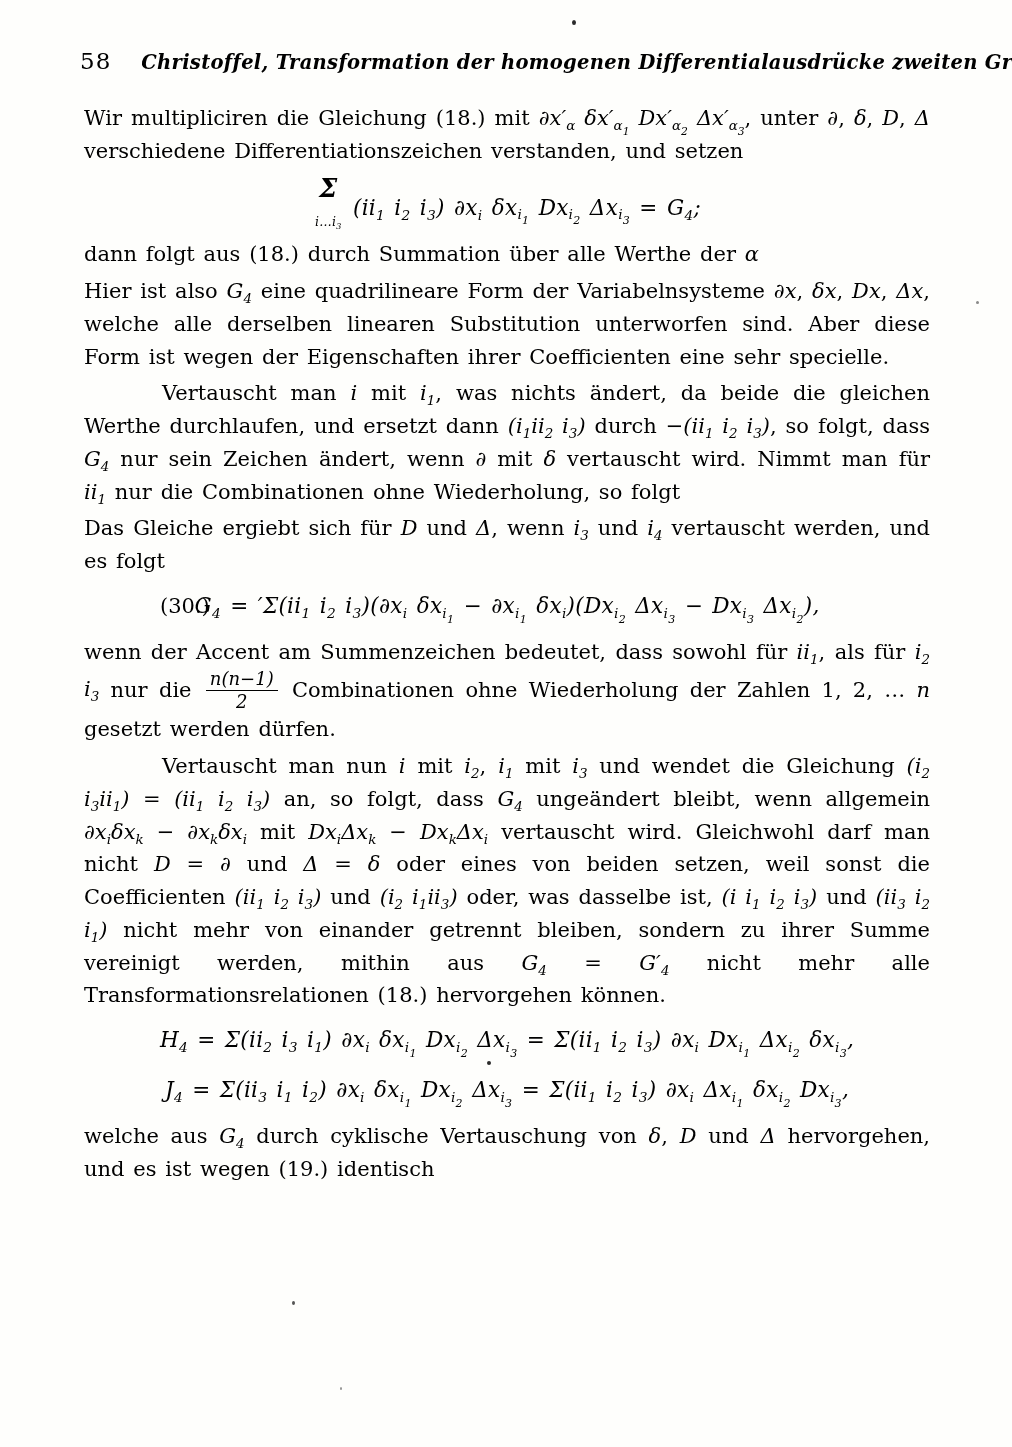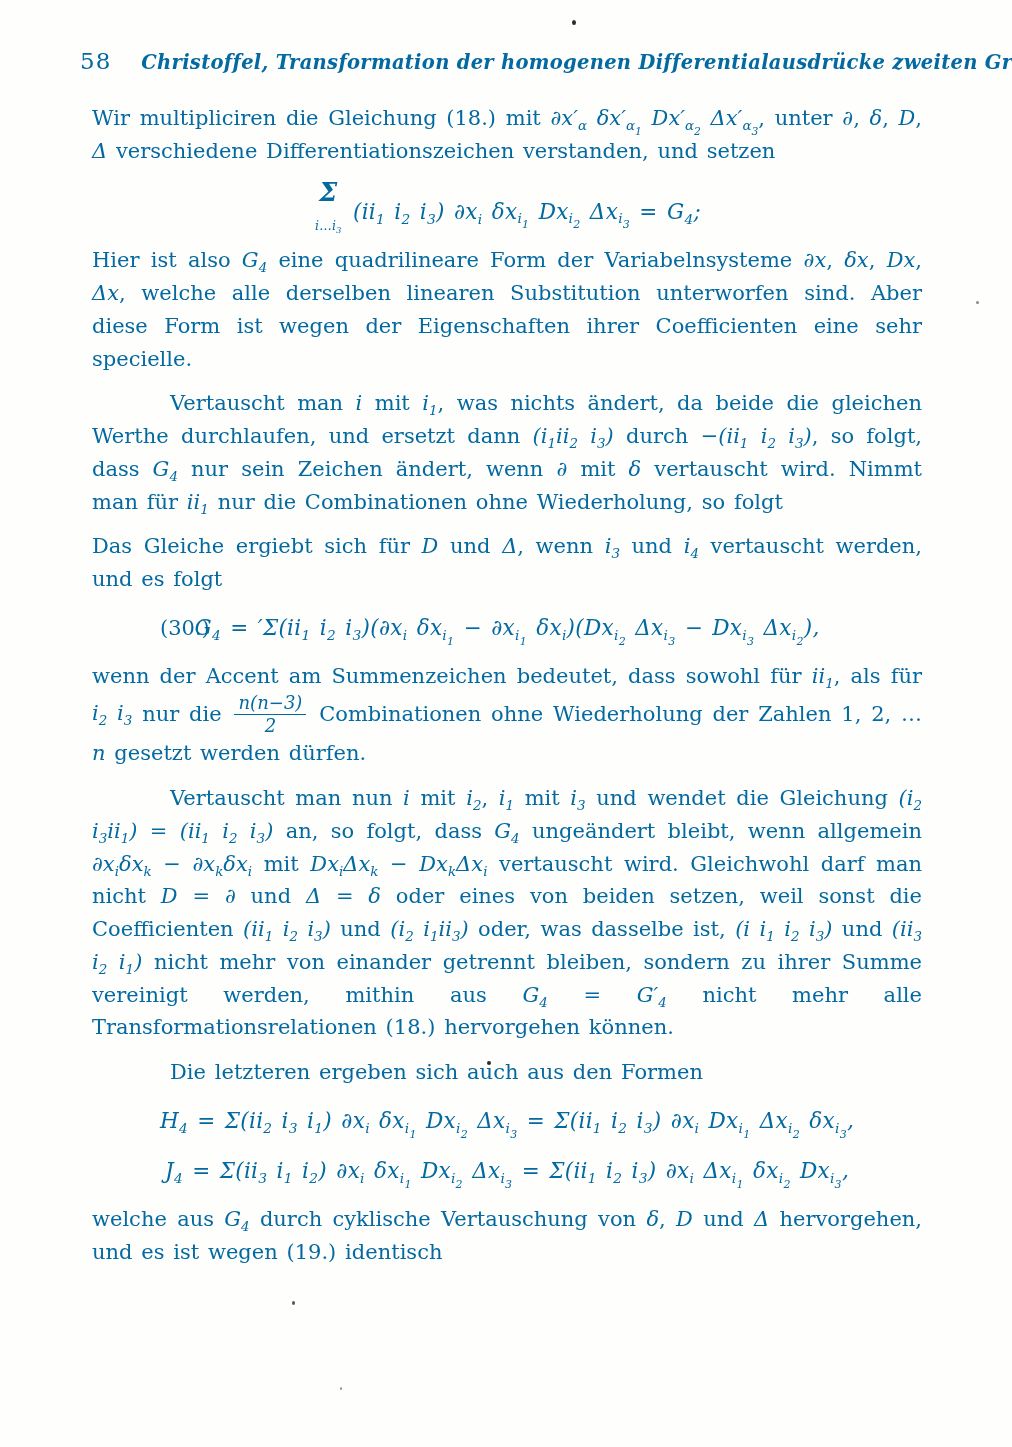--- a/index.html
+++ b/index.html
@@ -6,21 +6,21 @@
     margin: 0;
     padding: 0;
     background: #ffffff;
   }
   .page {
     position: relative;
     width: 1012px;
     height: 1447px;
     box-sizing: border-box;
     background: #fefefc;
-    color: #0369a1;
+    color: #000000;
     font-family: "DejaVu Serif", "Liberation Serif", serif;
     padding: 48px 78px 0 80px;
     overflow: hidden;
   }
   
   .running-header {
     display: flex;
     align-items: baseline;
     margin-bottom: 28px;
     white-space: nowrap;
@@ -36,21 +36,21 @@
     font-weight: 600;
     letter-spacing: 0.3px;
   }
   
   .content {
     font-size: 21px;
     line-height: 1.56;
     text-align: justify;
     word-spacing: 0.10em;
   }
-  .para { margin: 12px; }
+  .para { margin: 4px; }
   .para.indent { text-indent: 78px; }
   .m { font-style: italic; }
   sub {
     font-size: 64%;
     line-height: 0;
     vertical-align: -0.35em;
   }
   sub sub {
     font-size: 80%;
     vertical-align: -0.45em;
@@ -127,30 +127,30 @@
   <header class="running-header">
     <span class="pagenum">58</span>
     <span class="runhead">Christoffel, Transformation der homogenen Differentialausdrücke zweiten Grades.</span>
   </header>
 
   <main class="content" id="content">
       <p class="para">Wir multipliciren die Gleichung (18.) mit <span class="m">∂x′<sub>α</sub> δx′<sub>α<sub>1</sub></sub> Dx′<sub>α<sub>2</sub></sub> Δx′<sub>α<sub>3</sub></sub></span>, unter <span class="m">∂</span>, <span class="m">δ</span>, <span class="m">D</span>, <span class="m">Δ</span> verschiedene Differentiationszeichen verstanden, und setzen</p>
       <div class="equation">
         <span class="eq-body"><span class="sum"><span class="sigma">Σ</span><span class="under">i…i<sub>3</sub></span></span> (ii<sub>1</sub> i<sub>2</sub> i<sub>3</sub>) ∂x<sub>i</sub> δx<sub>i<sub>1</sub></sub> Dx<sub>i<sub>2</sub></sub> Δx<sub>i<sub>3</sub></sub> = G<sub>4</sub>;</span>
       </div>
+      <p class="para">dann folgt aus (18.) durch Summation über alle Werthe der <span class="m">α</span></p>
       <p class="para">Hier ist also <span class="m">G<sub>4</sub></span> eine quadrilineare Form der Variabelnsysteme <span class="m">∂x</span>, <span class="m">δx</span>, <span class="m">Dx</span>, <span class="m">Δx</span>, welche alle derselben linearen Substitution unterworfen sind.  Aber diese Form ist wegen der Eigenschaften ihrer Coefficienten eine sehr specielle.</p>
       <p class="para indent">Vertauscht man <span class="m">i</span> mit <span class="m">i<sub>1</sub></span>, was nichts ändert, da beide die gleichen Werthe durchlaufen, und ersetzt dann <span class="m">(i<sub>1</sub>ii<sub>2</sub> i<sub>3</sub>)</span> durch <span class="m">−(ii<sub>1</sub> i<sub>2</sub> i<sub>3</sub>)</span>, so folgt, dass <span class="m">G<sub>4</sub></span> nur sein Zeichen ändert, wenn <span class="m">∂</span> mit <span class="m">δ</span> vertauscht wird.  Nimmt man für <span class="m">ii<sub>1</sub></span> nur die Combinationen ohne Wiederholung, so folgt</p>
       <p class="para">Das Gleiche ergiebt sich für <span class="m">D</span> und <span class="m">Δ</span>, wenn <span class="m">i<sub>3</sub></span> und <span class="m">i<sub>4</sub></span> vertauscht werden, und es folgt</p>
       <div class="equation">
         <span class="eq-number">(30.)</span>
         <span class="eq-body">G<sub>4</sub> = ′Σ(ii<sub>1</sub> i<sub>2</sub> i<sub>3</sub>)(∂x<sub>i</sub> δx<sub>i<sub>1</sub></sub> − ∂x<sub>i<sub>1</sub></sub> δx<sub>i</sub>)(Dx<sub>i<sub>2</sub></sub> Δx<sub>i<sub>3</sub></sub> − Dx<sub>i<sub>3</sub></sub> Δx<sub>i<sub>2</sub></sub>),</span>
       </div>
-      <p class="para">wenn der Accent am Summenzeichen bedeutet, dass sowohl für <span class="m">ii<sub>1</sub></span>, als für <span class="m">i<sub>2</sub> i<sub>3</sub></span> nur die <span class="m"><span class="frac"><span class="fnum">n(n−3)</span><span class="fden">2</span></span></span> Combinationen ohne Wiederholung der Zahlen 1, 2, … <span class="m">n</span> gesetzt werden dürfen.</p>
+      <p class="para">wenn der Accent am Summenzeichen bedeutet, dass sowohl für <span class="m">ii<sub>1</sub></span>, als für <span class="m">i<sub>2</sub> i<sub>3</sub></span> nur die <span class="m"><span class="frac"><span class="fnum">n(n−1)</span><span class="fden">2</span></span></span> Combinationen ohne Wiederholung der Zahlen 1, 2, … <span class="m">n</span> gesetzt werden dürfen.</p>
       <p class="para indent">Vertauscht man nun <span class="m">i</span> mit <span class="m">i<sub>2</sub></span>, <span class="m">i<sub>1</sub></span> mit <span class="m">i<sub>3</sub></span> und wendet die Gleichung <span class="m">(i<sub>2</sub> i<sub>3</sub>ii<sub>1</sub>) = (ii<sub>1</sub> i<sub>2</sub> i<sub>3</sub>)</span> an, so folgt, dass <span class="m">G<sub>4</sub></span> ungeändert bleibt, wenn allgemein <span class="m">∂x<sub>i</sub>δx<sub>k</sub> − ∂x<sub>k</sub>δx<sub>i</sub></span> mit <span class="m">Dx<sub>i</sub>Δx<sub>k</sub> − Dx<sub>k</sub>Δx<sub>i</sub></span> vertauscht wird.  Gleichwohl darf man nicht <span class="m">D = ∂</span> und <span class="m">Δ = δ</span> oder eines von beiden setzen, weil sonst die Coefficienten <span class="m">(ii<sub>1</sub> i<sub>2</sub> i<sub>3</sub>)</span> und <span class="m">(i<sub>2</sub> i<sub>1</sub>ii<sub>3</sub>)</span> oder, was dasselbe ist, <span class="m">(i i<sub>1</sub> i<sub>2</sub> i<sub>3</sub>)</span> und <span class="m">(ii<sub>3</sub> i<sub>2</sub> i<sub>1</sub>)</span> nicht mehr von einander getrennt bleiben, sondern zu ihrer Summe vereinigt werden, mithin aus <span class="m">G<sub>4</sub> = G′<sub>4</sub></span> nicht mehr alle Transformationsrelationen (18.) hervorgehen können.</p>
-      <p class="para indent">Die letzteren ergeben sich auch aus den Formen</p>
       <div class="equation">
         <span class="eq-body">H<sub>4</sub> = Σ(ii<sub>2</sub> i<sub>3</sub> i<sub>1</sub>) ∂x<sub>i</sub> δx<sub>i<sub>1</sub></sub> Dx<sub>i<sub>2</sub></sub> Δx<sub>i<sub>3</sub></sub> = Σ(ii<sub>1</sub> i<sub>2</sub> i<sub>3</sub>) ∂x<sub>i</sub> Dx<sub>i<sub>1</sub></sub> Δx<sub>i<sub>2</sub></sub> δx<sub>i<sub>3</sub></sub>,</span>
       </div>
       <div class="equation">
         <span class="eq-body">J<sub>4</sub> = Σ(ii<sub>3</sub> i<sub>1</sub> i<sub>2</sub>) ∂x<sub>i</sub> δx<sub>i<sub>1</sub></sub> Dx<sub>i<sub>2</sub></sub> Δx<sub>i<sub>3</sub></sub> = Σ(ii<sub>1</sub> i<sub>2</sub> i<sub>3</sub>) ∂x<sub>i</sub> Δx<sub>i<sub>1</sub></sub> δx<sub>i<sub>2</sub></sub> Dx<sub>i<sub>3</sub></sub>,</span>
       </div>
       <p class="para">welche aus <span class="m">G<sub>4</sub></span> durch cyklische Vertauschung von <span class="m">δ</span>, <span class="m">D</span> und <span class="m">Δ</span> hervorgehen, und es ist wegen (19.) identisch</p>
     </main>
 
   <span class="artifact" style="left:572px; top:20px; width:4px; height:5px;"></span>

